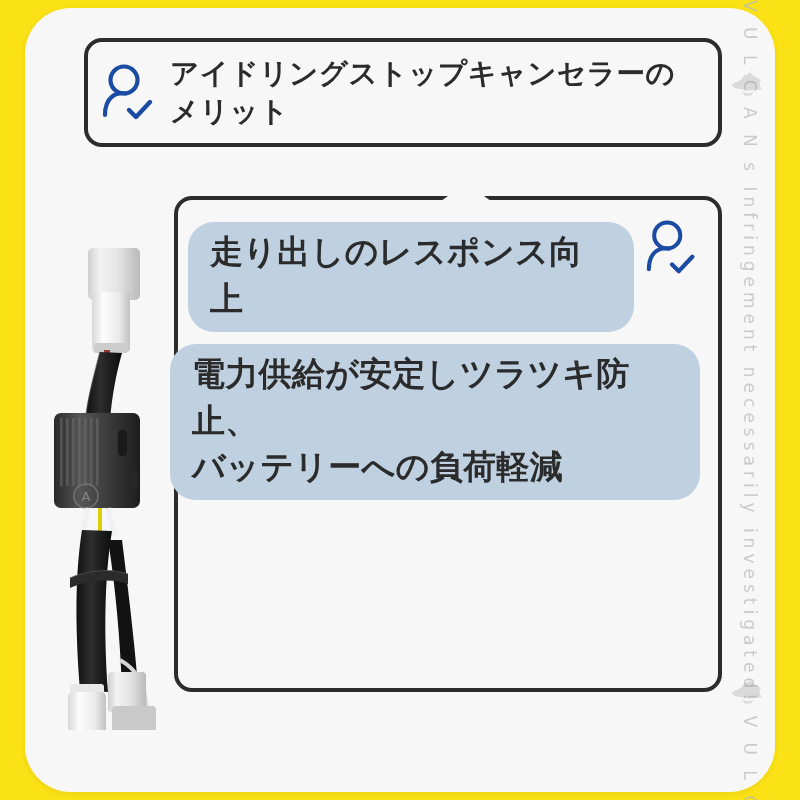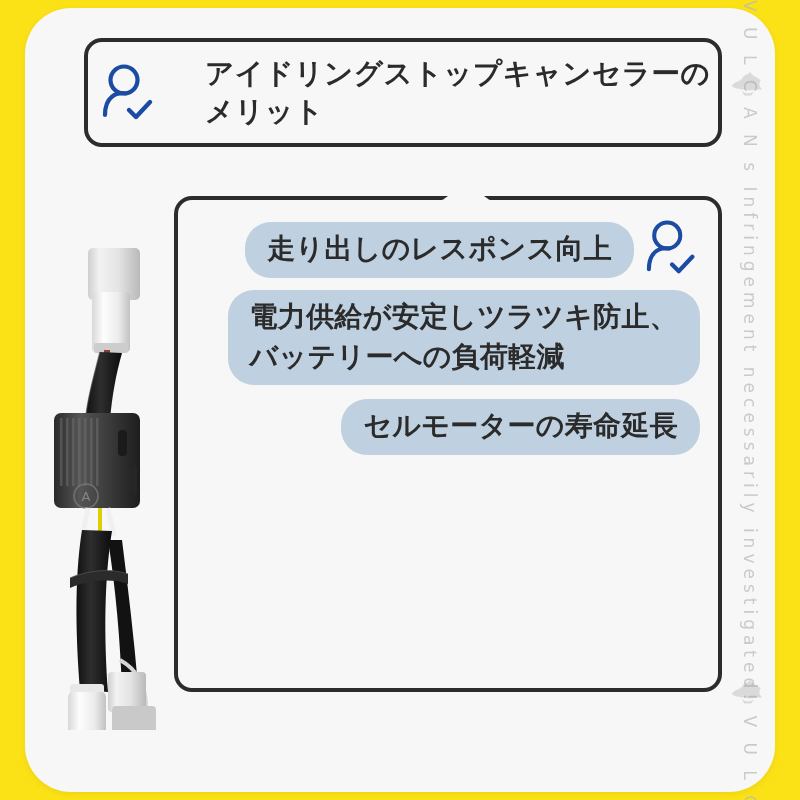--- a/index.html
+++ b/index.html
@@ -131,21 +131,21 @@
     display: flex;
     justify-content: flex-end;
     width: 100%;
     position: relative;
   }
 
   .bubble {
     background: #bfd0e0;
     border-radius: 26px;
     padding: 7px 22px 9px 22px;
-    font-size: 28px;
+    font-size: 33px;
     font-weight: 700;
     color: #2b2b2b;
     line-height: 1.42;
     letter-spacing: 0.3px;
     white-space: pre-line;
     font-family: "DejaVu Sans", "Liberation Sans", sans-serif;
     box-sizing: border-box;
   }
   .bubble.b1 { margin-right: 66px; margin-top: 0px; }
   .bubble.b2 { margin-right: 0px;  margin-top: 12px; margin-left: -18px; }
@@ -250,21 +250,21 @@
           <rect x="26" y="452" width="38" height="44" rx="5" fill="url(#whiteConn2)"></rect>
         </g>
 
         <g>
           <rect x="66" y="432" width="38" height="40" rx="4" fill="url(#whiteConn)"></rect>
           <rect x="70" y="466" width="44" height="34" rx="4" fill="#c9c9c9"></rect>
         </g>
       </svg>
     </div>
 
-    <div class="header-box" style="left:59px; top:30px; width:638px; height:109px;gap:35px;">
+    <div class="header-box" style="left:59px; top:30px; width:638px; height:109px;">
       <span class="person-check">
         <svg width="58" height="62" viewBox="0 0 58 62">
           <circle cx="22" cy="18" r="13.5" fill="none" stroke="#1b4ba3" stroke-width="4.2"></circle>
           <path d="M3 53 C 3 35, 14 30, 24 31.5" fill="none" stroke="#1b4ba3" stroke-width="4.2" stroke-linecap="round"></path>
           <path d="M27 48 L 34 55 L 48 40" fill="none" stroke="#1b4ba3" stroke-width="4.4" stroke-linecap="round" stroke-linejoin="round"></path>
         </svg>
       </span>
       <span class="header-title">アイドリングストップキャンセラーの
 メリット</span>
     </div>
@@ -290,23 +290,20 @@
               <path d="M27 48 L 34 55 L 48 40" fill="none" stroke="#1b4ba3" stroke-width="4.4" stroke-linecap="round" stroke-linejoin="round"></path>
             </svg>
           </span>
         </div>
 
         <div class="bubble-row">
           <div class="bubble b2">電力供給が安定しツラツキ防止、
 バッテリーへの負荷軽減</div>
         </div>
 
-        <div class="bubble-row">
-          <div class="bubble b3">セルモーターの寿命延長</div>
-        </div>
 
 
 
       </div>
     </div>
 
   </div>
 
   <div class="watermark-strip" style="right:22px; width:56px;">
     <div class="watermark-text">V U L C A N s   Infringement necessarily investigated!   V U L C A N s</div>

